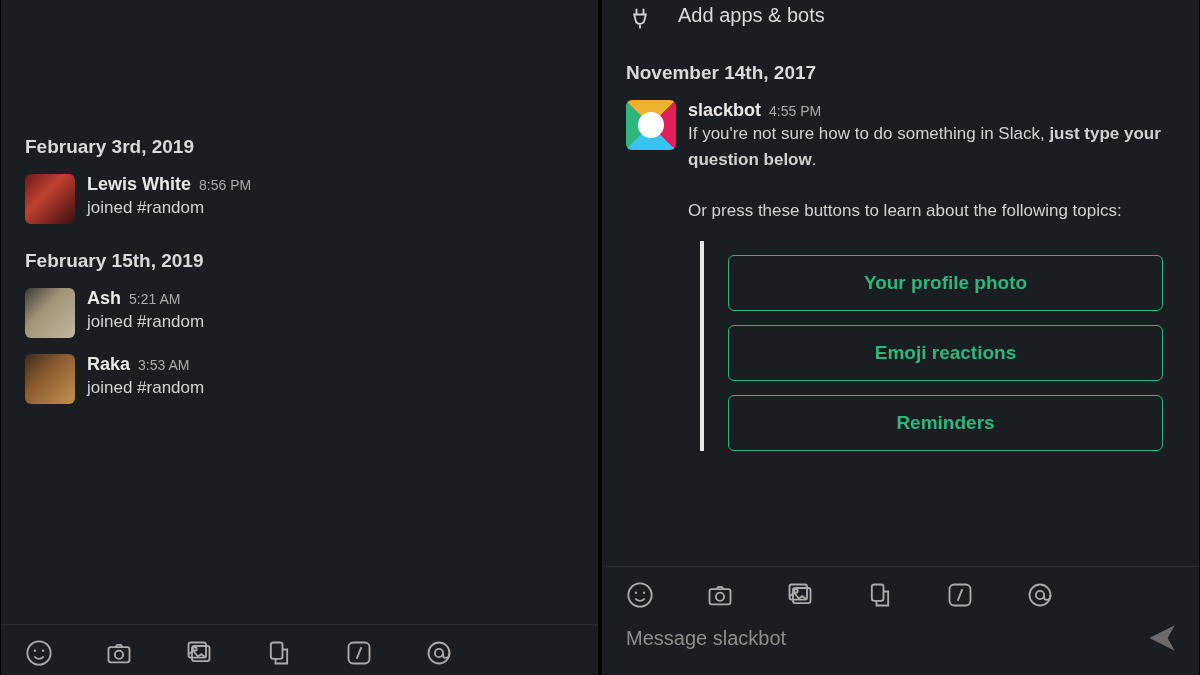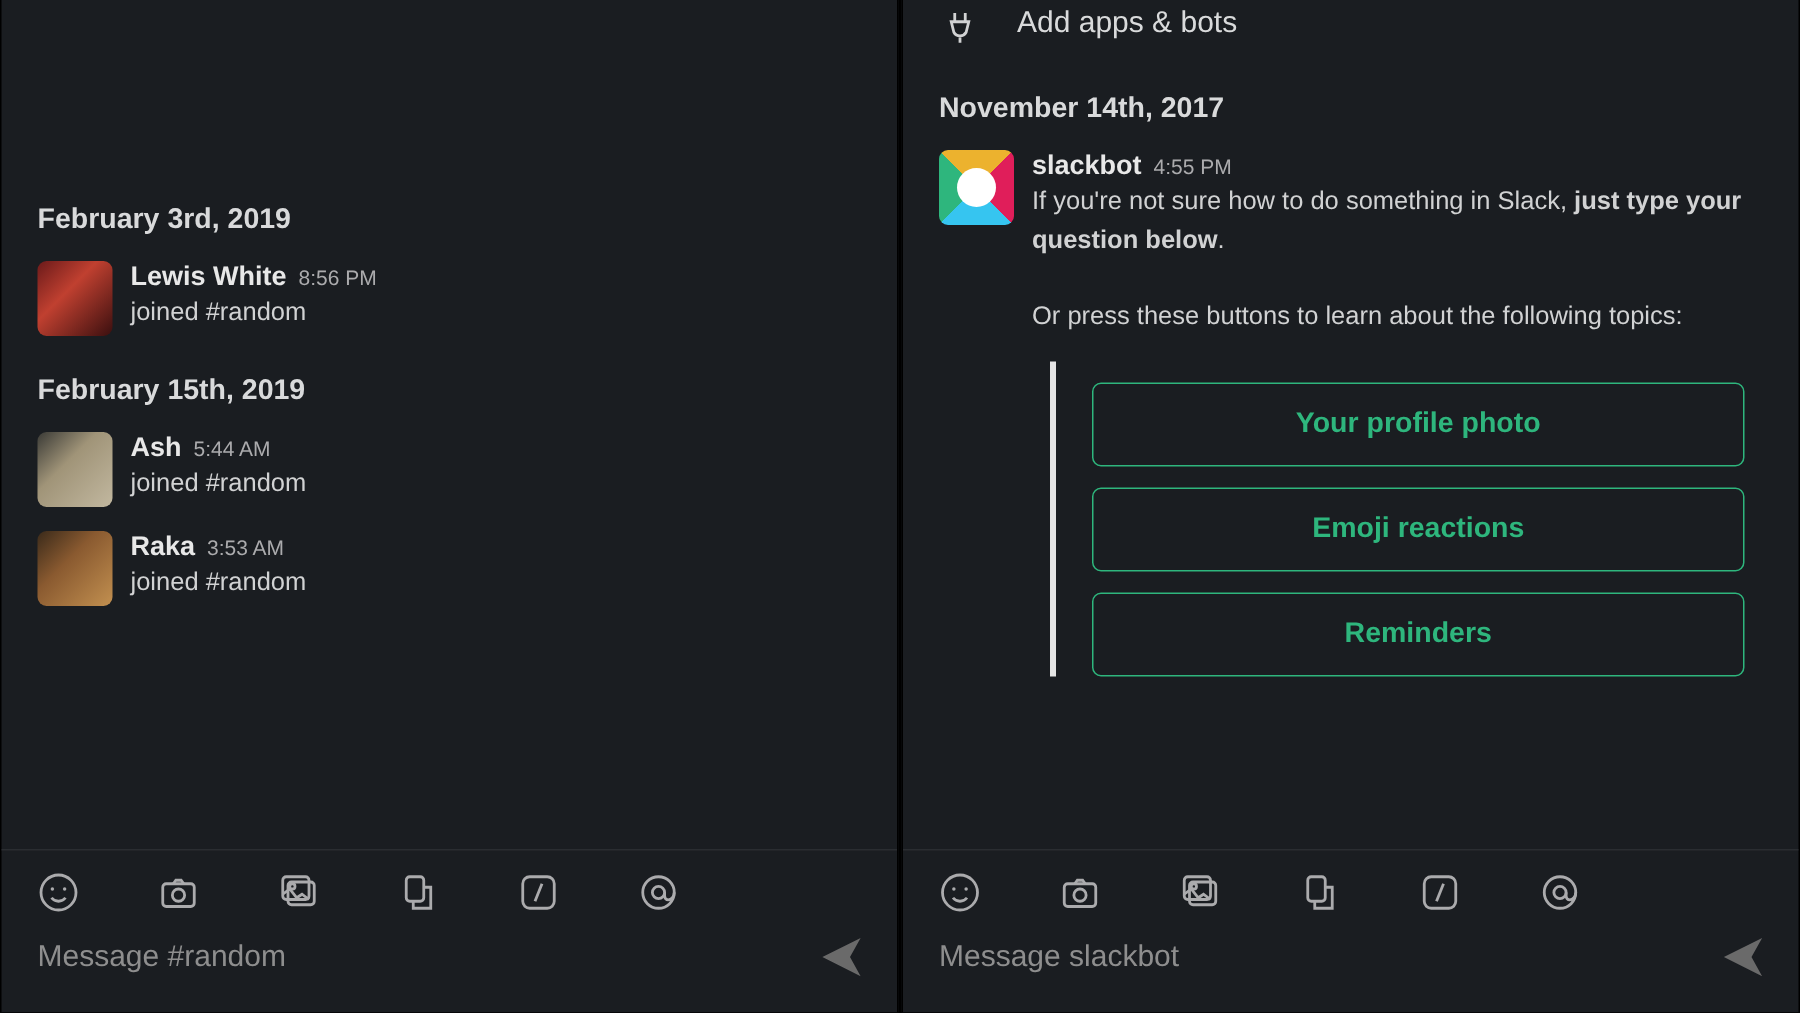--- a/index.html
+++ b/index.html
@@ -179,21 +179,21 @@
           <div class="msg-text">joined #random</div>
         </div>
       </div>
 
       <div class="date-divider">February 15th, 2019</div>
       <div class="msg">
         <div class="avatar av-ash"></div>
         <div>
           <div class="msg-head">
             <span class="msg-user">Ash</span>
-            <span class="msg-time">5:44 AM</span>
+            <span class="msg-time">5:21 AM</span>
           </div>
           <div class="msg-text">joined #random</div>
         </div>
       </div>
 
       <div class="msg">
         <div class="avatar av-raka"></div>
         <div>
           <div class="msg-head">
             <span class="msg-user">Raka</span>
@@ -227,26 +227,20 @@
           <path d="M15 9h4v12H9v-4"></path>
         </svg>
       <svg class="tool-icon" viewBox="0 0 24 24">
           <rect x="3" y="3" width="18" height="18" rx="4"></rect>
           <path d="M14 7l-4 10"></path>
         </svg>
       <svg class="tool-icon" viewBox="0 0 24 24">
           <circle cx="12" cy="12" r="9"></circle>
           <circle cx="12" cy="12" r="3.5"></circle>
           <path d="M15.5 12v2c0 1.2.9 2.2 2 2.2 1.8 0 3.5-1.8 3.5-4.2"></path>
-        </svg>
-    </div>
-    <div class="input-row">
-      <input class="msg-input" placeholder="Message #random" style="">
-      <svg class="send-btn" viewBox="0 0 24 24">
-          <path d="M3 12l18-9-5 9 5 9-18-9z"></path>
         </svg>
     </div>
   </div>
 
   <div class="pane">
     <div class="pane-body right-messages">
       <div class="add-apps">
         <svg class="plug-icon" viewBox="0 0 24 24">
             <path d="M9 4v5M15 4v5M7 9h10l-1.5 6a4 4 0 0 1-7 0L7 9zM12 18v3"></path>
           </svg>

